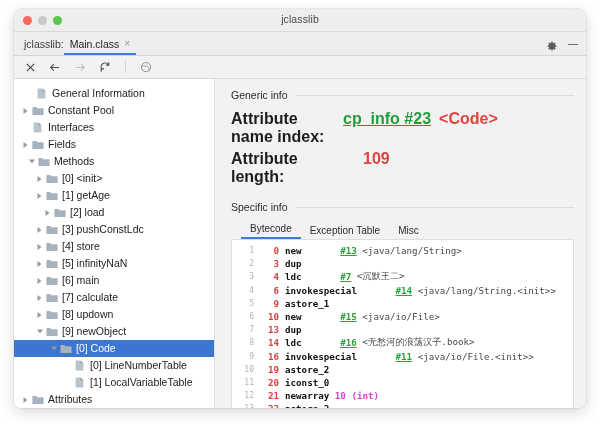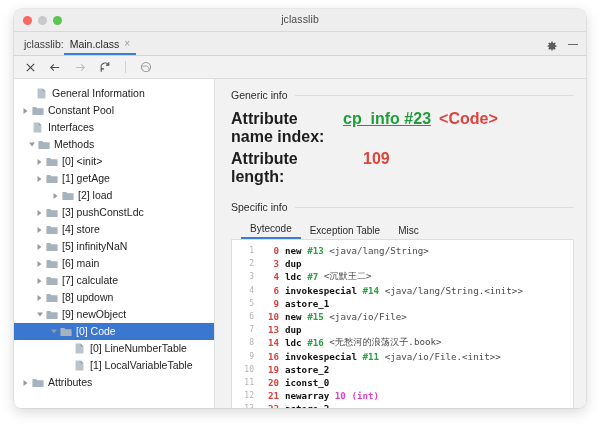--- a/index.html
+++ b/index.html
@@ -89,21 +89,21 @@
     background:#ffffff;border:1px solid #dedede;height:209px;
     margin-top:0;padding:4px 0 0 0;overflow:hidden;
   }
   .cline{
     display:flex;align-items:center;height:13.2px;
     font-family:"DejaVu Sans Mono",monospace;font-size:9.2px;white-space:pre;
   }
   .ln{width:22px;flex:0 0 22px;text-align:right;color:#b4b4b4;font-size:8px;padding-right:5px;}
   .off{width:20px;flex:0 0 20px;text-align:right;color:#d6453f;font-weight:bold;padding-right:6px;}
   .op{color:#111111;font-weight:bold;}
-  .cp{color:#2aa33f;font-weight:bold;}
+  .cp{color:#2aa33f;text-decoration:underline;font-weight:bold;margin-left:33px;}
   .cmt{color:#4a4a4a;}
   .mag{color:#e040c8;font-weight:bold;}
 </style>
 </head>
 <body>
 
 <div id="window">
 
   <div id="titlebar">
     <div class="lights">
@@ -192,20 +192,33 @@
         <div class="row" style="padding-left: 6px; text-align: center;">
           <span class="tw"></span>
           <span class="ic">
             <svg width="9" height="11" viewBox="0 0 9 11">
               <path d="M.6 .5h5L8.4 3.3V10.5H.6z" fill="#b9c3cc"></path>
               <path d="M5.6 .5 L8.4 3.3 H5.6z" fill="#93a0ac"></path>
             </svg>
           </span>
           <span class="lbl">Interfaces</span>
         </div>
+        <div class="row" style="padding-left: 6px;">
+          <span class="tw">
+            <svg width="7" height="8" viewBox="0 0 7 8">
+              <path d="M1.5 1 L5.5 4 L1.5 7 Z" fill="#9a9a9a"></path>
+            </svg>
+          </span>
+          <span class="ic">
+            <svg width="12" height="10" viewBox="0 0 12 10">
+              <path d="M0.4 1.6 A0.6 0.6 0 011 1h3.3l1 1.2H11a.6.6 0 01.6.6v5.6a.6.6 0 01-.6.6H1a.6.6 0 01-.6-.6z" fill="#a6b2bd"></path>
+            </svg>
+          </span>
+          <span class="lbl">Fields</span>
+        </div>
         <div class="row" style="padding-left: 12px;">
           <span class="tw">
             <svg width="8" height="7" viewBox="0 0 8 7">
               <path d="M1 1.5 L7 1.5 L4 5.5 Z" fill="#9a9a9a"></path>
             </svg>
           </span>
           <span class="ic">
             <svg width="12" height="10" viewBox="0 0 12 10">
               <path d="M0.4 1.6 A0.6 0.6 0 011 1h3.3l1 1.2H11a.6.6 0 01.6.6v5.6a.6.6 0 01-.6.6H1a.6.6 0 01-.6-.6z" fill="#a6b2bd"></path>
             </svg>
@@ -231,21 +244,21 @@
               <path d="M1.5 1 L5.5 4 L1.5 7 Z" fill="#9a9a9a"></path>
             </svg>
           </span>
           <span class="ic">
             <svg width="12" height="10" viewBox="0 0 12 10">
               <path d="M0.4 1.6 A0.6 0.6 0 011 1h3.3l1 1.2H11a.6.6 0 01.6.6v5.6a.6.6 0 01-.6.6H1a.6.6 0 01-.6-.6z" fill="#a6b2bd"></path>
             </svg>
           </span>
           <span class="lbl">[1] getAge</span>
         </div>
-        <div class="row" style="padding-left: 36px;">
+        <div class="row" style="padding-left: 28px;">
           <span class="tw">
             <svg width="7" height="8" viewBox="0 0 7 8">
               <path d="M1.5 1 L5.5 4 L1.5 7 Z" fill="#9a9a9a"></path>
             </svg>
           </span>
           <span class="ic">
             <svg width="12" height="10" viewBox="0 0 12 10">
               <path d="M0.4 1.6 A0.6 0.6 0 011 1h3.3l1 1.2H11a.6.6 0 01.6.6v5.6a.6.6 0 01-.6.6H1a.6.6 0 01-.6-.6z" fill="#a6b2bd"></path>
             </svg>
           </span>

